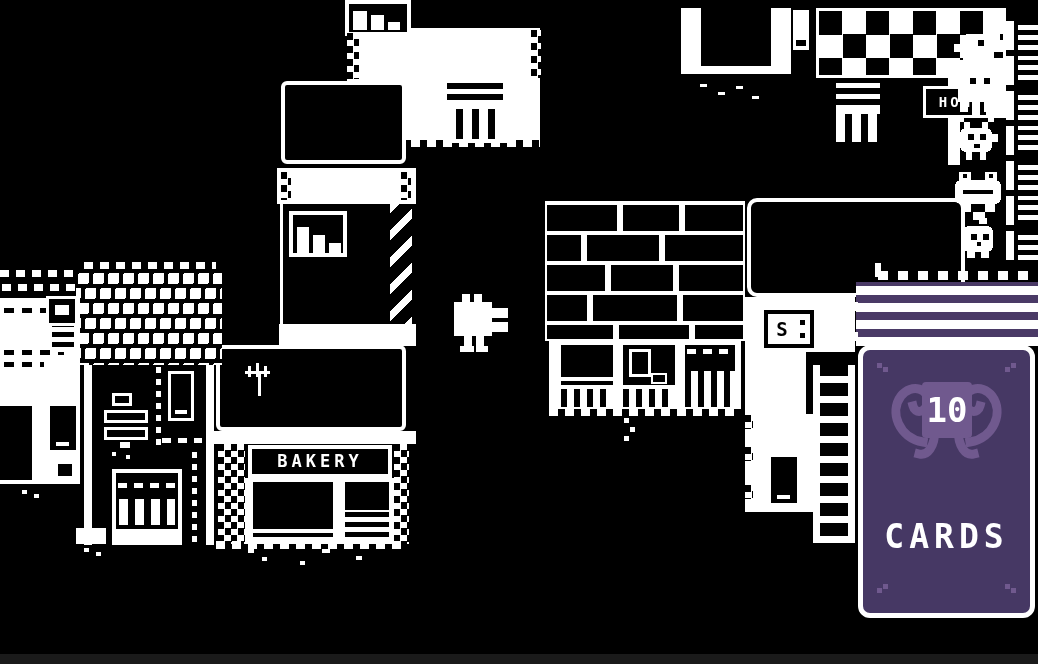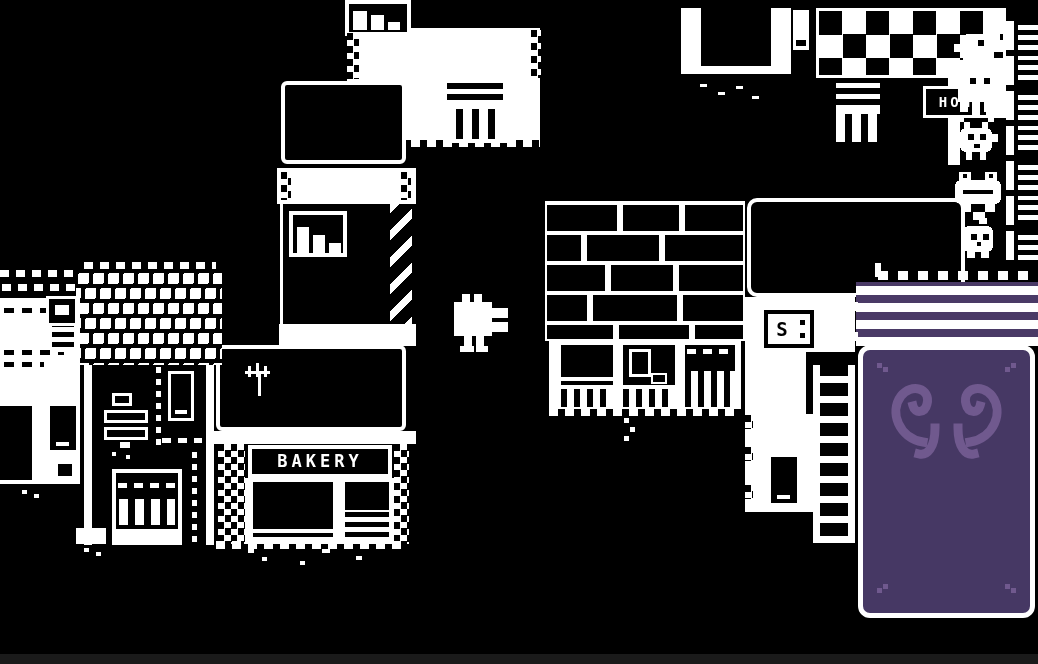--- a/index.html
+++ b/index.html
@@ -373,17 +373,19 @@
       <div class="a" style="left:16px;top:18px;width:135px;height:102px">
         <svg width="135" height="102" viewBox="0 0 135 102">
           <g fill="none" stroke="#70598e" stroke-width="9" stroke-linecap="square">
             <path d="M44 74 C20 70 10 44 22 28 C32 15 52 20 48 36 C46 45 36 46 34 38"></path>
             <path d="M91 74 C115 70 125 44 113 28 C103 15 83 20 87 36 C89 45 99 46 101 38"></path>
             <path d="M56 60 C56 80 48 88 40 86"></path>
             <path d="M79 60 C79 80 87 88 95 86"></path>
           </g>
         </svg>
       </div>
+      <div class="a px-text" id="card-badge" style="left:59px;top:32px;width:50px;height:56px;font-size:34px">10</div>
+      <div class="a px-text" style="left:0;top:168px;width:167px;height:36px;font-size:33px;letter-spacing:5px">CARDS</div>
     </div>
   </div>
 
   <div class="a" style="left:0;top:654px;width:1038px;height:10px;background:#1a1a1a"></div>
 </div>
 
 </body></html>

